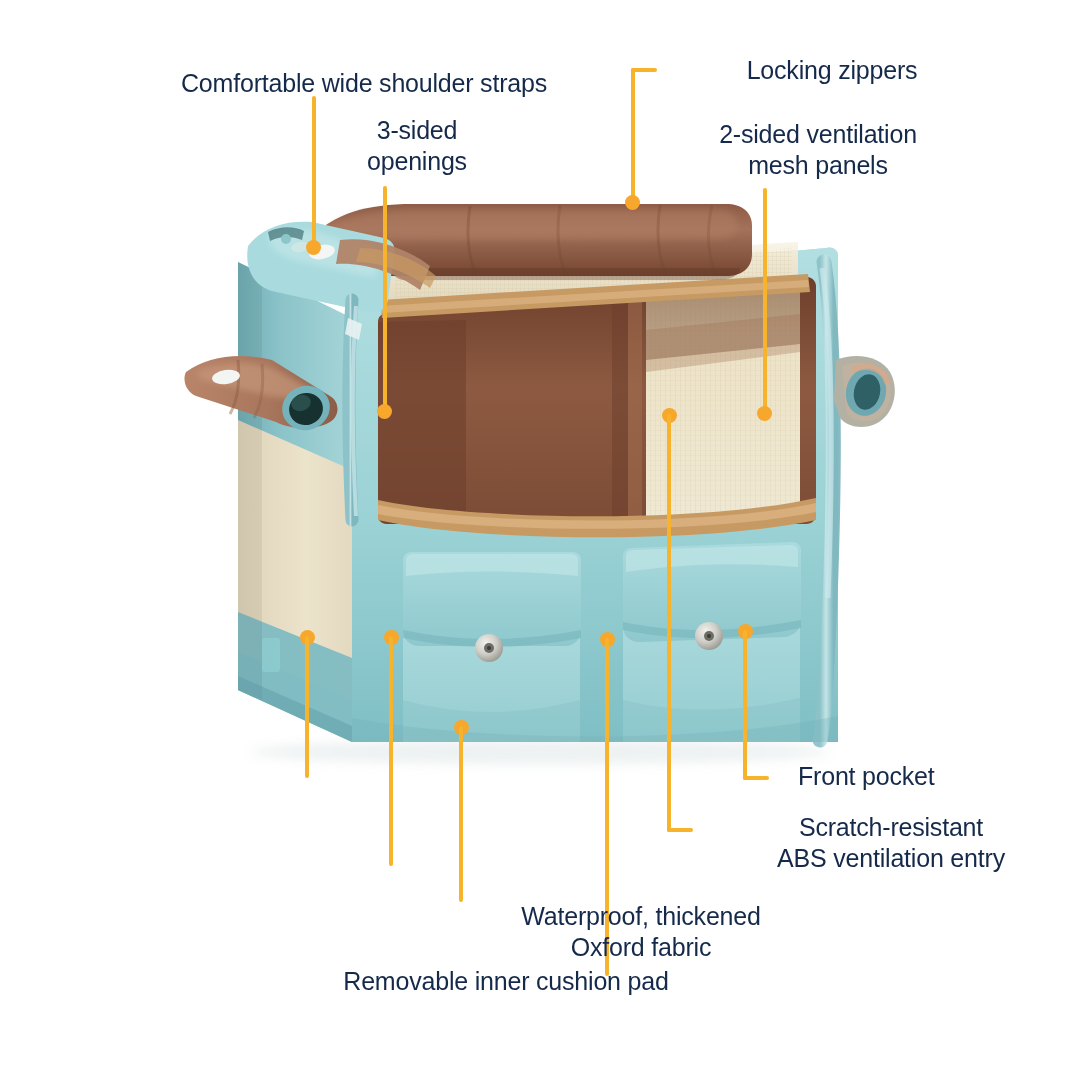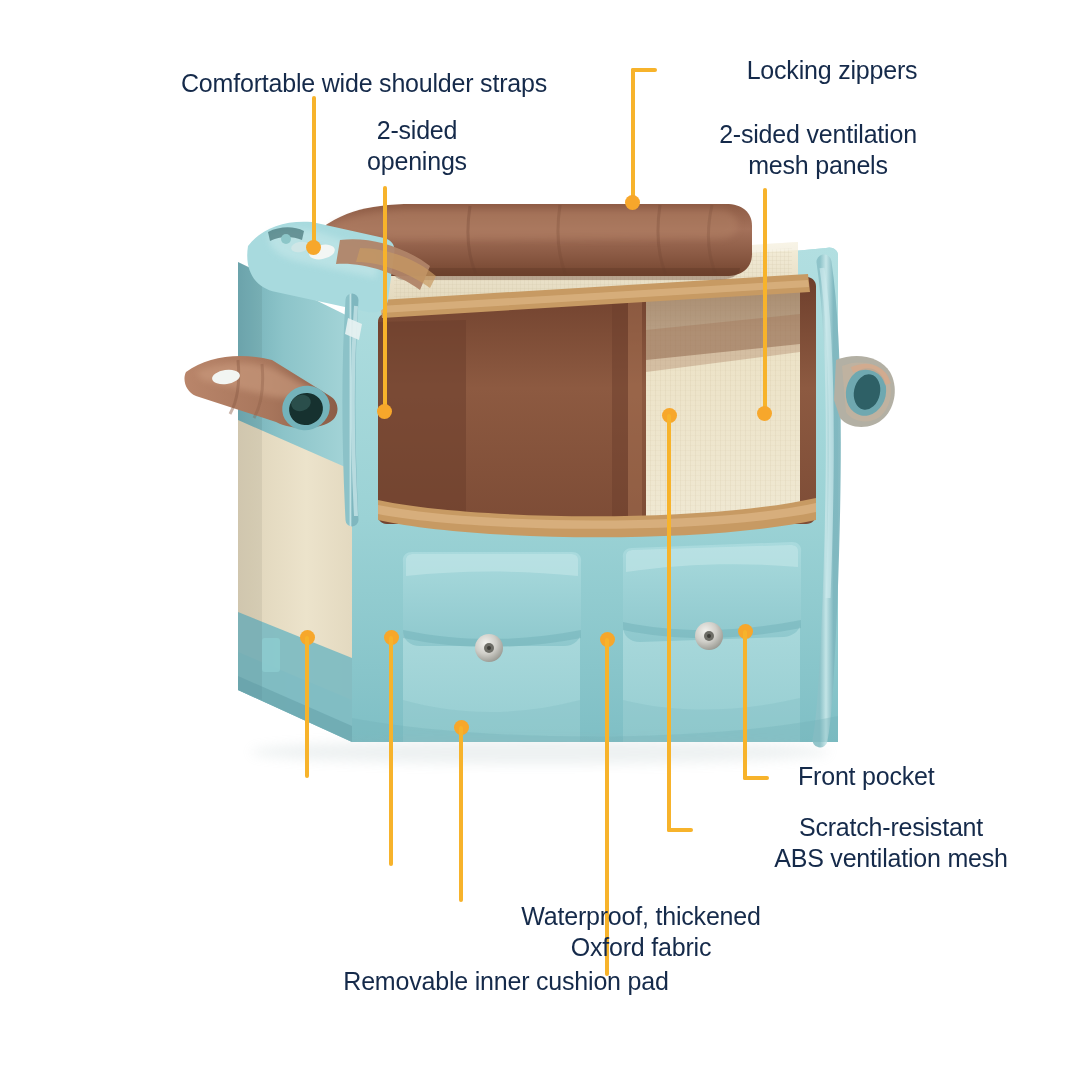--- a/index.html
+++ b/index.html
@@ -277,32 +277,32 @@
     <div class="vline" style="left:459px;top:726px;height:176px;"></div>
   </div>
 
   <div class="leader">
     <div class="dot" style="left:600px;top:632px;"></div>
     <div class="vline" style="left:605px;top:638px;height:338px;"></div>
   </div>
 
   <div class="label c" style="left:124px;top:68px;width:428px;">Comfortable wide shoulder straps</div>
 
-  <div class="label c" style="left:300px;top:115px;width:182px;">2-sided
+  <div class="label c" style="left:300px;top:115px;width:182px;">3-sided
 openings</div>
 
   <div class="label l" style="left:656px;top:55px;width:300px;text-align:center;">Locking zippers</div>
 
   <div class="label c" style="left:636px;top:119px;width:312px;">2-sided ventilation
 mesh panels</div>
 
   <div class="label l" style="left:772px;top:761px;width:260px;">Front pocket</div>
 
   <div class="label c" style="left:700px;top:812px;width:330px;">Scratch-resistant
-ABS ventilation mesh</div>
+ABS ventilation entry</div>
 
 
 
   <div class="label c" style="left:455px;top:901px;width:320px;">Waterproof, thickened
 Oxford fabric</div>
 
   <div class="label c" style="left:270px;top:966px;width:420px;">Removable inner cushion pad</div>
 
 </div>
 

